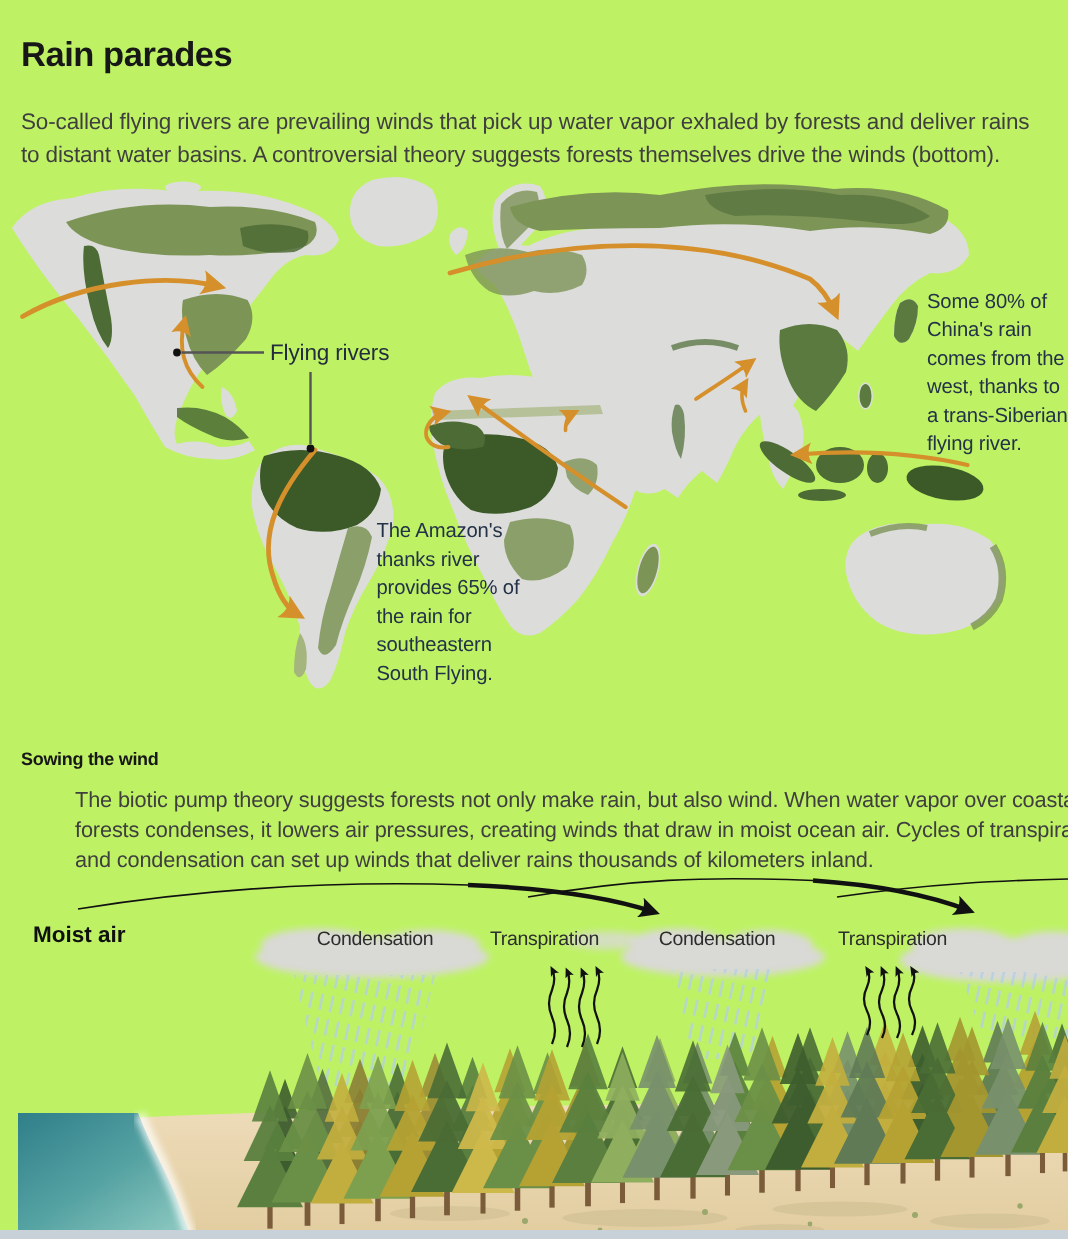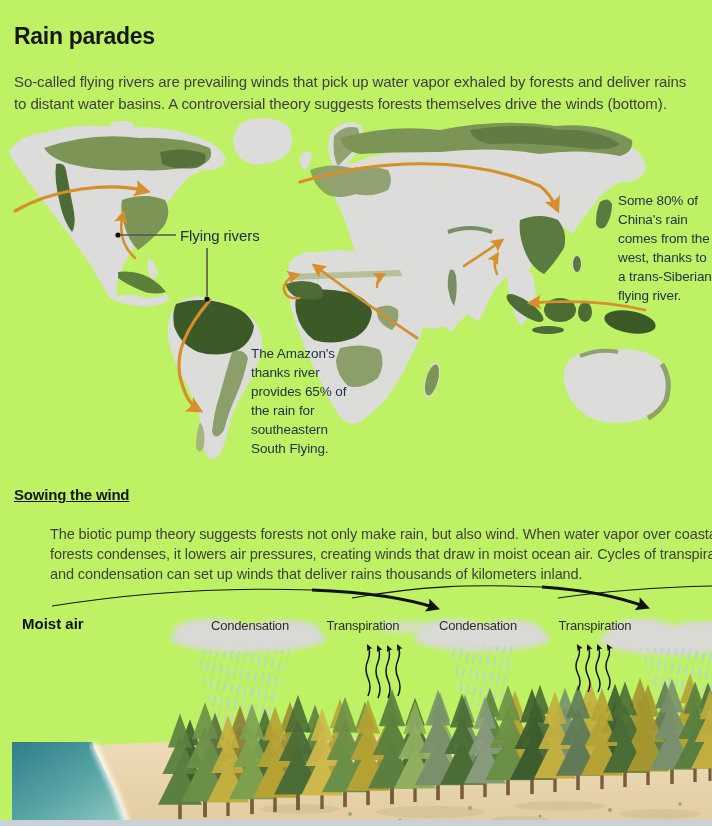--- a/index.html
+++ b/index.html
@@ -1,20 +1,20 @@
 <!DOCTYPE html>
 <html><head>
 <meta charset="utf-8">
 <style>
   html,body{margin:0;padding:0;background:#fff;}
   body{font-family:"Liberation Sans", sans-serif; color:#3d3d3d;}
   #page{position:relative;width:712px;height:826px;background:#bef264;overflow:hidden;margin:0 auto;}
   .h1{position:absolute;left:14px;top:8px;font-size:23px;font-weight:bold;color:#171717;letter-spacing:-0.3px;}
   .intro{position:absolute;left:14px;top:47px;width:688px;font-size:15px;line-height:1.48;color:#3f3f3f;letter-spacing:-0.1px;margin-top:24px;}
-  .h2{position:absolute;left:14px;top:474px;font-size:15px;font-weight:bold;color:#171717;letter-spacing:-0.2px;text-decoration:underline;}
+  .h2{position:absolute;left:14px;top:489px;font-size:12px;font-weight:bold;color:#171717;letter-spacing:-0.2px;}
   .intro2{position:absolute;left:14px;top:509px;width:694px;font-size:14.5px;line-height:1.38;color:#3f3f3f;letter-spacing:-0.1px;margin-left:36px;}
   #map-fig{position:absolute;left:0;top:112px;width:712px;height:356px;}
   #map-fig svg{position:absolute;left:0;top:0;}
   .map-label{position:absolute;font-size:15px;color:#232c3c;white-space:nowrap;letter-spacing:-0.1px;}
   .map-note{position:absolute;font-size:13.5px;line-height:19px;color:#243247;letter-spacing:-0.1px;}
   #diagram{position:absolute;left:0;top:584px;width:699px;height:246px;padding-left:15px;}
   #diagram svg{position:absolute;left:0;top:0;}
   .flow-label{position:absolute;top:34px;transform:translateX(-50%);font-size:13px;color:#2d2d2d;white-space:nowrap;letter-spacing:-0.2px;}
   .moist{position:absolute;left:22px;top:31px;font-size:15px;font-weight:bold;color:#101010;white-space:nowrap;}
   .bottom-strip{position:absolute;left:0;top:820px;width:712px;height:6px;background:#c9d1d8;}

